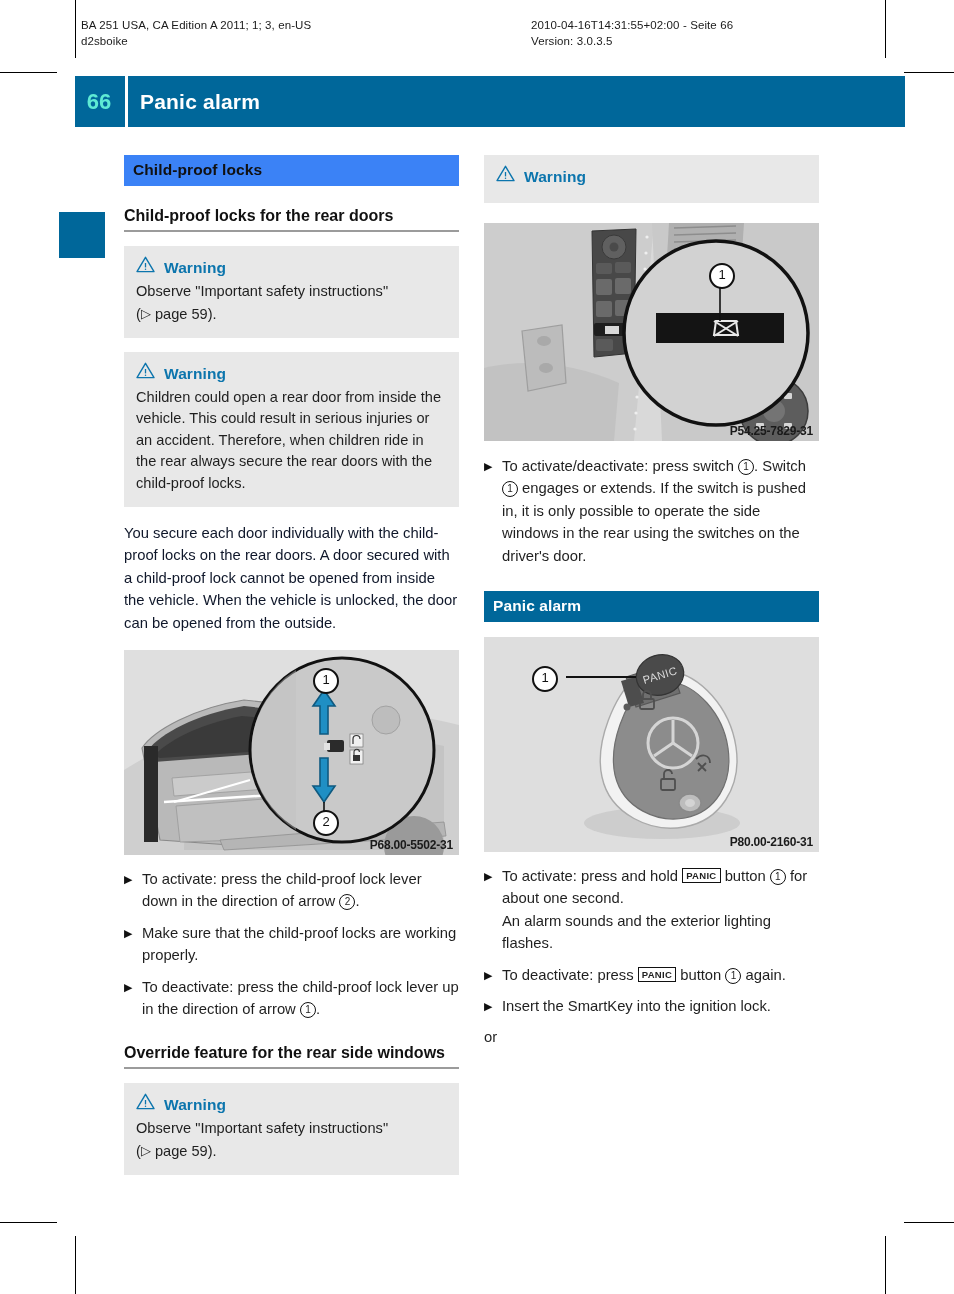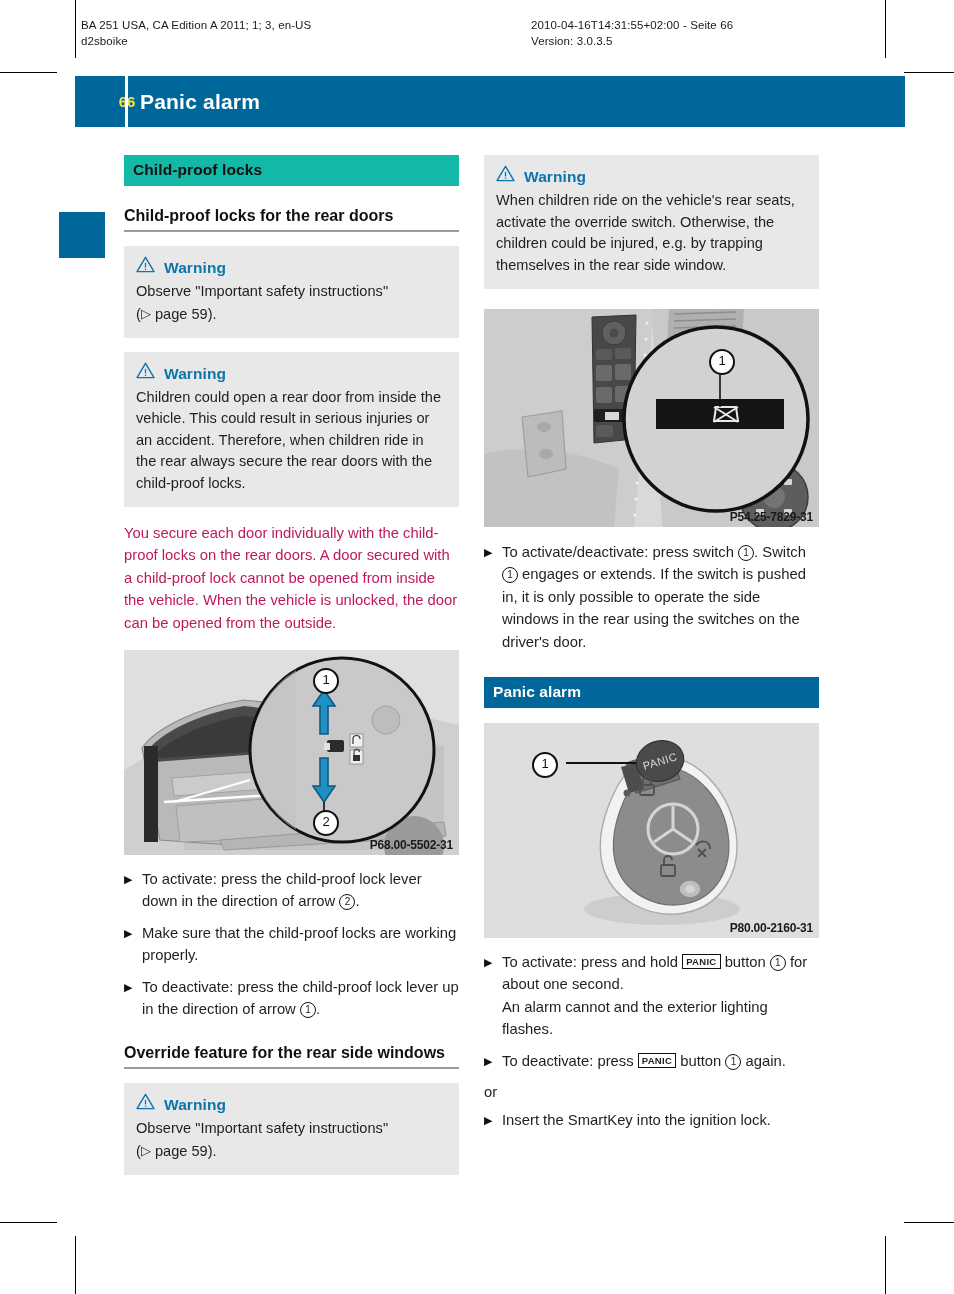--- a/index.html
+++ b/index.html
@@ -46,24 +46,23 @@
     background: #00679a;
   }
   .header-pageno {
     position: absolute;
     left: 0px;
     top: 0px;
     width: 48px;
     height: 51px;
     line-height: 51px;
     text-align: center;
-    color: #fde047;
-    font-size: 15px;
-    font-weight: bold;
-    margin-left: 28px;
+    color: #5eead4;
+    font-size: 22px;
+    font-weight: bold;
   }
   .header-divider {
     position: absolute;
     left: 50px;
     top: 0px;
     width: 3px;
     height: 51px;
     background: #ffffff;
   }
   .header-title {
@@ -106,21 +105,21 @@
   .col {
     position: absolute;
     top: 155px;
     width: 335px;
   }
   .col-left { left: 124px; }
   .col-right { left: 484px; }
 
   
   .sec-head-gray {
-    background: #14b8a6;
+    background: #3b82f6;
     font-size: 15.5px;
     font-weight: bold;
     padding: 6px 9px 7px 9px;
     color: #111111;
     letter-spacing: 0.1px;
   }
   .sec-head-blue {
     background: #00679a;
     color: #ffffff;
     font-size: 15.5px;
@@ -161,21 +160,21 @@
     font-size: 14.6px;
     line-height: 21.5px;
     color: #1f1f1f;
   }
 
   
   .para {
     font-size: 14.8px;
     line-height: 22.4px;
     margin-top: 15px;
-    color: #be185d;
+    color: #0f172a;
   }
 
   
   .bullets { margin-top: 13px; }
   .bullet {
     position: relative;
     padding-left: 18px;
     font-size: 14.8px;
     line-height: 22.4px;
     margin-bottom: 9px;
@@ -407,21 +406,20 @@
     <div class="warn-head">
       <span class="warn-icon">
         <svg width="19" height="17" viewBox="0 0 19 17">
           <path d="M9.5 1.3 L18 15.6 L1 15.6 Z" fill="none" stroke="#0c75ad" stroke-width="1.4" stroke-linejoin="round"></path>
           <line x1="9.5" y1="7" x2="9.5" y2="11.4" stroke="#0c75ad" stroke-width="1.3"></line>
           <circle cx="9.5" cy="13.3" r="0.75" fill="#0c75ad"></circle>
         </svg>
       </span>
       <span class="warn-title">Warning</span>
     </div>
-    <div class="warn-body">When children ride on the vehicle's rear seats, activate the override switch. Otherwise, the children could be injured, e.g. by trapping themselves in the rear side window.</div>
   </div>
 
   <div class="figure" style="height:218px; margin-top:20px;">
     <svg width="335" height="218" viewBox="0 0 335 218" style="display:block;">
       <rect width="335" height="218" fill="#d9d9d9"></rect>
 
       <path d="M0 0 L170 0 L150 218 L0 218 Z" fill="#cdcdcd"></path>
       <path d="M0 145 C40 135, 90 140, 135 160 L130 218 L0 218 Z" fill="#c2c2c2"></path>
 
       <path d="M38 108 L78 102 L82 160 L44 168 Z" fill="#bcbcbc" stroke="#9e9e9e" stroke-width="1.2"></path>
@@ -545,21 +543,21 @@
 
       <line x1="82" y1="40" x2="152" y2="40" stroke="#111111" stroke-width="2"></line>
     </svg>
     <div class="callout" style="left:48px; top:29px;">1</div>
     <div class="fig-code">P80.00-2160-31</div>
   </div>
 
   <div class="bullets" style="margin-top:13px;">
     <div class="bullet">
       <b>To activate:</b><span> press and hold </span><span class="keycap">PANIC</span><span> button </span><span class="cnum">1</span><span> for about one second.</span>
-      <span class="cont-line">An alarm cannot and the exterior lighting flashes.</span>
+      <span class="cont-line">An alarm sounds and the exterior lighting flashes.</span>
     </div>
     <div class="bullet">
       <b>To deactivate:</b><span> press </span><span class="keycap">PANIC</span><span> button </span><span class="cnum">1</span><span> again.</span>
     </div>
+    <div class="bullet">Insert the SmartKey into the ignition lock.</div>
     <div class="bullet no-marker" style="margin-bottom:6px;">or</div>
-    <div class="bullet">Insert the SmartKey into the ignition lock.</div>
   </div>
 </div>
 
 </body></html>

